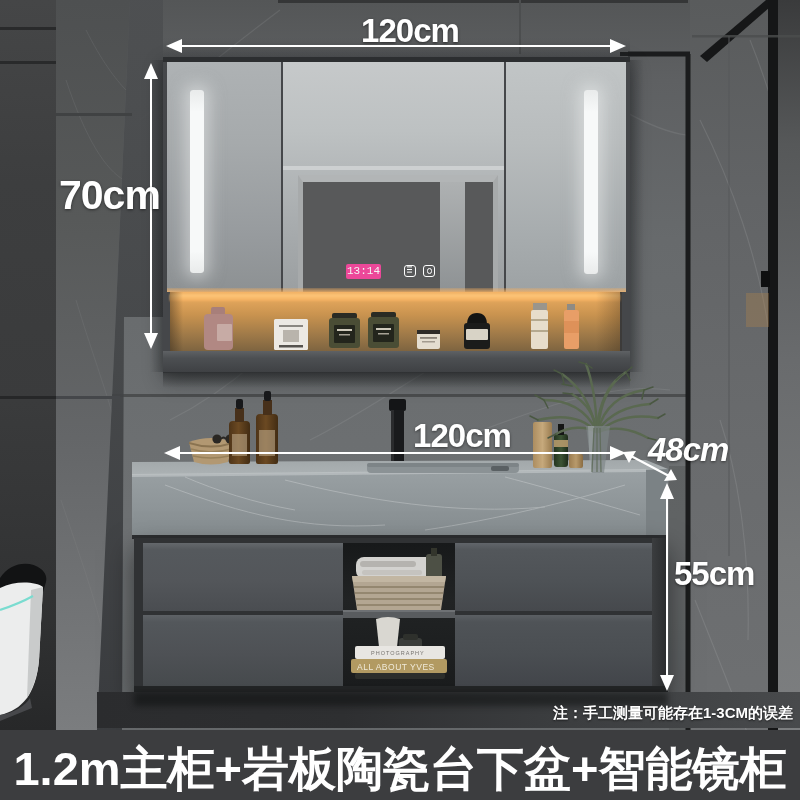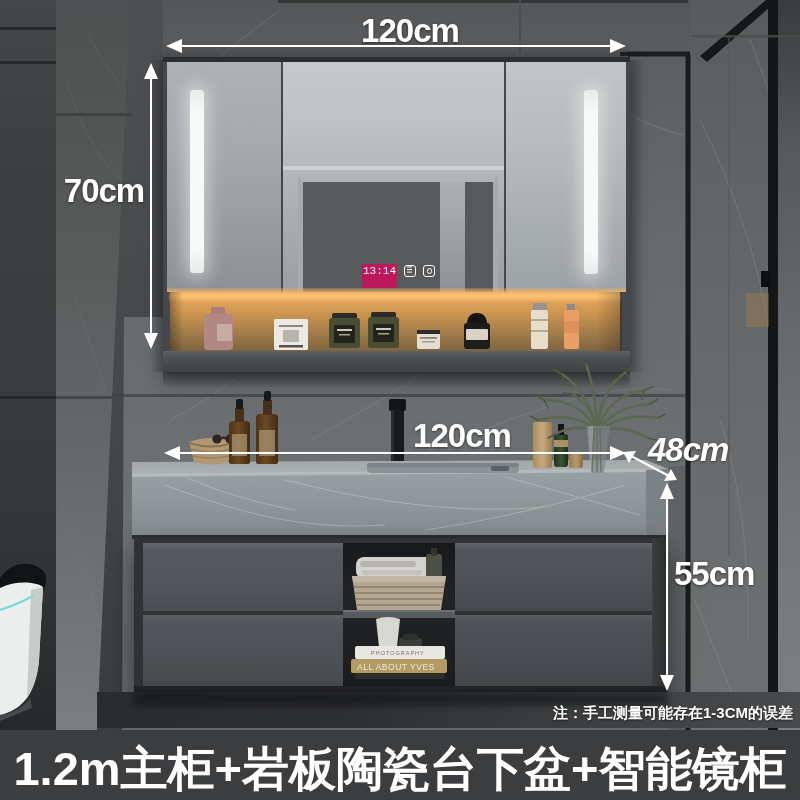--- a/index.html
+++ b/index.html
@@ -108,21 +108,21 @@
 <div class="abs" style="left:298px;top:175px;width:190px;height:117px;background:#58595a;border-top:7px solid #b2b5b6;border-left:5px solid #a7aaab;border-right:5px solid #a7aaab;"></div>
 
 <div class="abs" style="left:440px;top:182px;width:25px;height:110px;background:linear-gradient(180deg,#aeb1b2,#8e9294);"></div>
 
 <div class="abs" style="left:283px;top:166px;width:221px;height:4px;background:#cdd0d1;"></div>
 
 <div class="abs" style="left:190px;top:90px;width:14px;height:183px;background:linear-gradient(180deg,#e9ebeb,#f7f9f9 12%,#f7f9f9 88%,#e9ebeb);box-shadow:0 0 16px 5px rgba(244,246,246,.5);border-radius:3px;"></div>
 
 <div class="abs" style="left:584px;top:90px;width:14px;height:184px;background:linear-gradient(180deg,#e9ebeb,#f7f9f9 12%,#f7f9f9 88%,#e9ebeb);box-shadow:0 0 16px 5px rgba(244,246,246,.5);border-radius:3px;"></div>
 
-<div class="abs" style="left:362px;top:264px;width:35px;height:24px;background:#be185d;border-radius:2px;color:#f4f4f4;font-size:11px;line-height:15px;text-align:center;font-family:'Liberation Mono',monospace;">13:14</div>
+<div class="abs" style="left:346px;top:264px;width:35px;height:15px;background:#ec4899;border-radius:2px;color:#f4f4f4;font-size:11px;line-height:15px;text-align:center;font-family:'Liberation Mono',monospace;">13:14</div>
 
 <div class="abs" style="left:404px;top:265px;width:10px;height:10px;border:1.8px solid #fdfdfd;border-radius:3px;"></div>
 
 <div class="abs" style="left:407px;top:268.5px;width:5px;height:1.4px;background:#fff;box-shadow:0 2.6px 0 #fff,0 -2.6px 0 #fff;"></div>
 
 <div class="abs" style="left:423px;top:265px;width:10px;height:10px;border:1.8px solid #fdfdfd;border-radius:3px;"></div>
 
 <div class="abs" style="left:426.5px;top:268px;width:3.6px;height:3.6px;border:1.4px solid #fff;border-radius:50%;"></div>
 
 <div class="abs" style="left:167px;top:288px;width:459px;height:4px;background:linear-gradient(180deg,rgba(240,170,90,.25),rgba(244,178,102,.8));"></div>
@@ -369,21 +369,21 @@
 </svg>
 
 <div class="abs dim" style="left:310px;top:12px;width:200px;text-align:center;font-size:33px;letter-spacing:-1px;">120cm</div>
 
 <svg class="abs" style="left:138px;top:62px;" width="26" height="288">
   <line x1="13" y1="12" x2="13" y2="276" stroke="#fff" stroke-width="2"></line>
   <polygon points="13,1 6,17 20,17" fill="#fff"></polygon>
   <polygon points="13,287 6,271 20,271" fill="#fff"></polygon>
 </svg>
 
-<div class="abs dim" style="left:59px;top:172px;width:90px;text-align:center;font-size:33px;letter-spacing:-1px;">70cm</div>
+<div class="abs dim" style="left:59px;top:172px;width:90px;text-align:center;font-size:41px;letter-spacing:-1px;">70cm</div>
 
 <svg class="abs" style="left:163px;top:440px;" width="464" height="26">
   <line x1="10" y1="13" x2="452" y2="13" stroke="#fff" stroke-width="2"></line>
   <polygon points="1,13 17,6 17,20" fill="#fff"></polygon>
   <polygon points="463,13 447,6 447,20" fill="#fff"></polygon>
 </svg>
 
 <div class="abs dim" style="left:362px;top:417px;width:200px;text-align:center;font-size:33px;letter-spacing:-1px;">120cm</div>
 
 <svg class="abs" style="left:622px;top:448px;" width="56" height="36">

